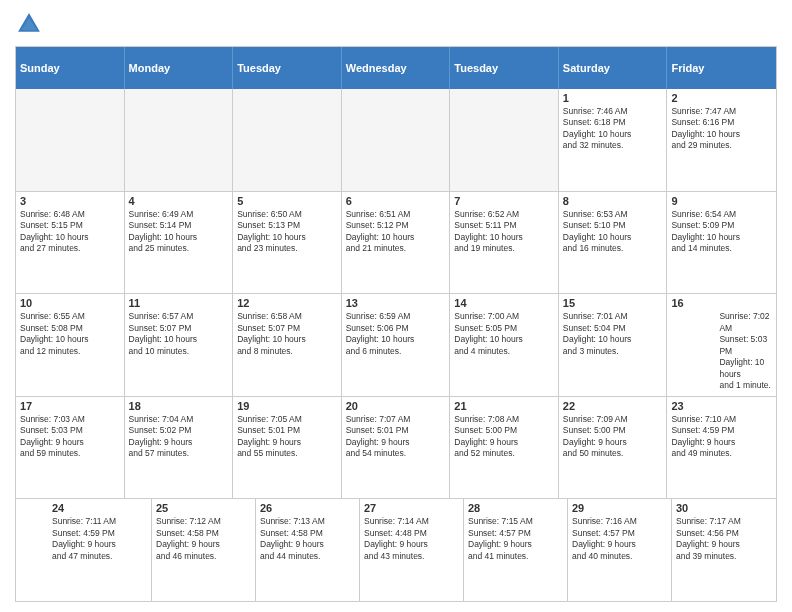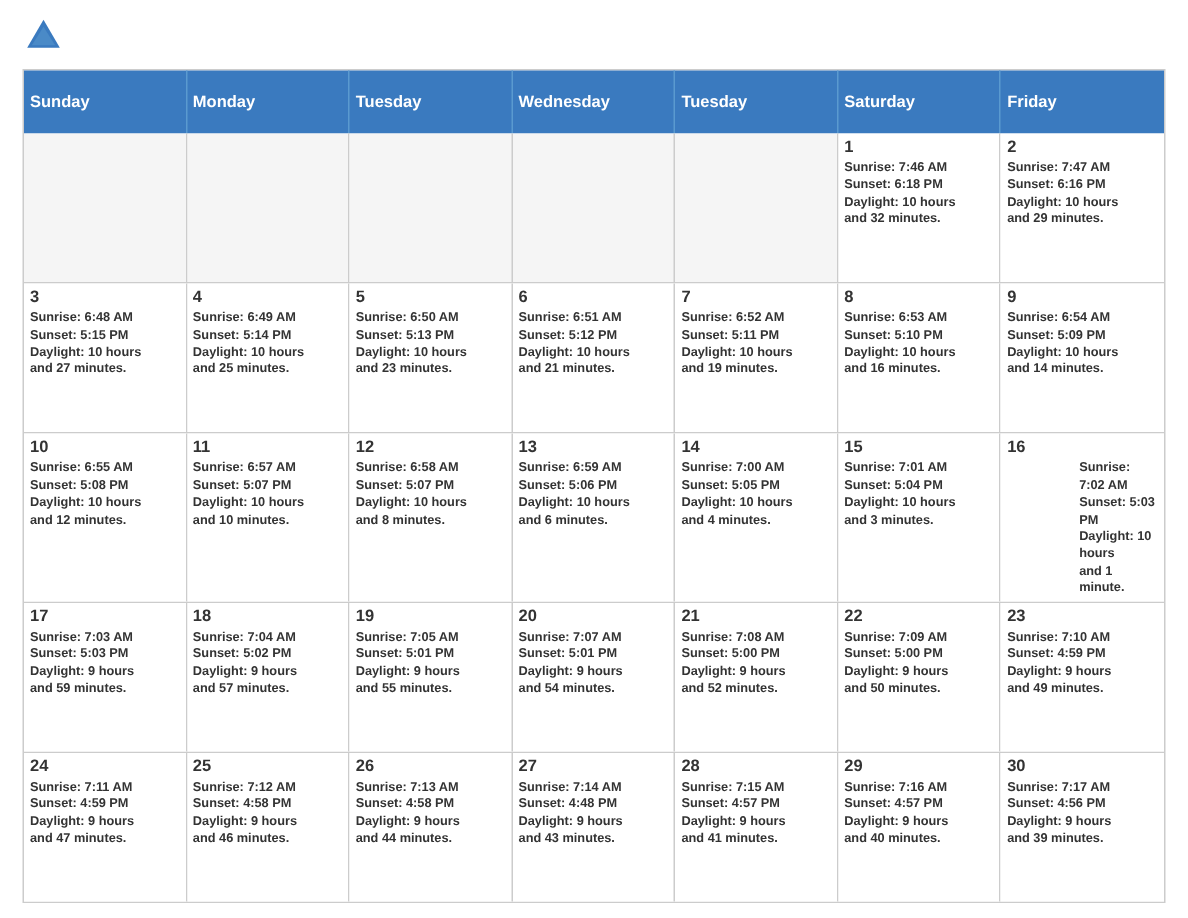--- a/index.html
+++ b/index.html
@@ -80,21 +80,21 @@
       flex: 1;
       display: flex;
       flex-direction: column;
     }
     .cal-week {
       display: grid;
       grid-template-columns: repeat(7, 1fr);
       flex: 1;
       border-bottom: 1px solid #ccc;
     }
-    .cal-week:last-child { border-bottom: none; }
+    .cal-week:last-child { border-bottom: none; margin-left: 32px; }
     .cal-cell {
       border-right: 1px solid #ccc;
       padding: 3px 4px;
       font-size: 9px;
       color: #333;
       background: #fff;
       vertical-align: top;
       min-height: 80px;
     }
     .cal-cell:last-child { border-right: none; }
@@ -102,21 +102,20 @@
     .day-num {
       font-size: 11px;
       font-weight: bold;
       margin-bottom: 2px;
       display: block;
     }
     .day-info {
       font-size: 8.5px;
       line-height: 1.35;
       color: #333;
-      font-weight: bold;
     }
   </style>
 </head>
 <body>
 
 <div class="page">
   <div class="header">
     <div class="logo">
       <svg class="logo-icon" viewBox="0 0 36 36">
         <polygon points="18,4 32,28 4,28" fill="#3a7abf"></polygon>

